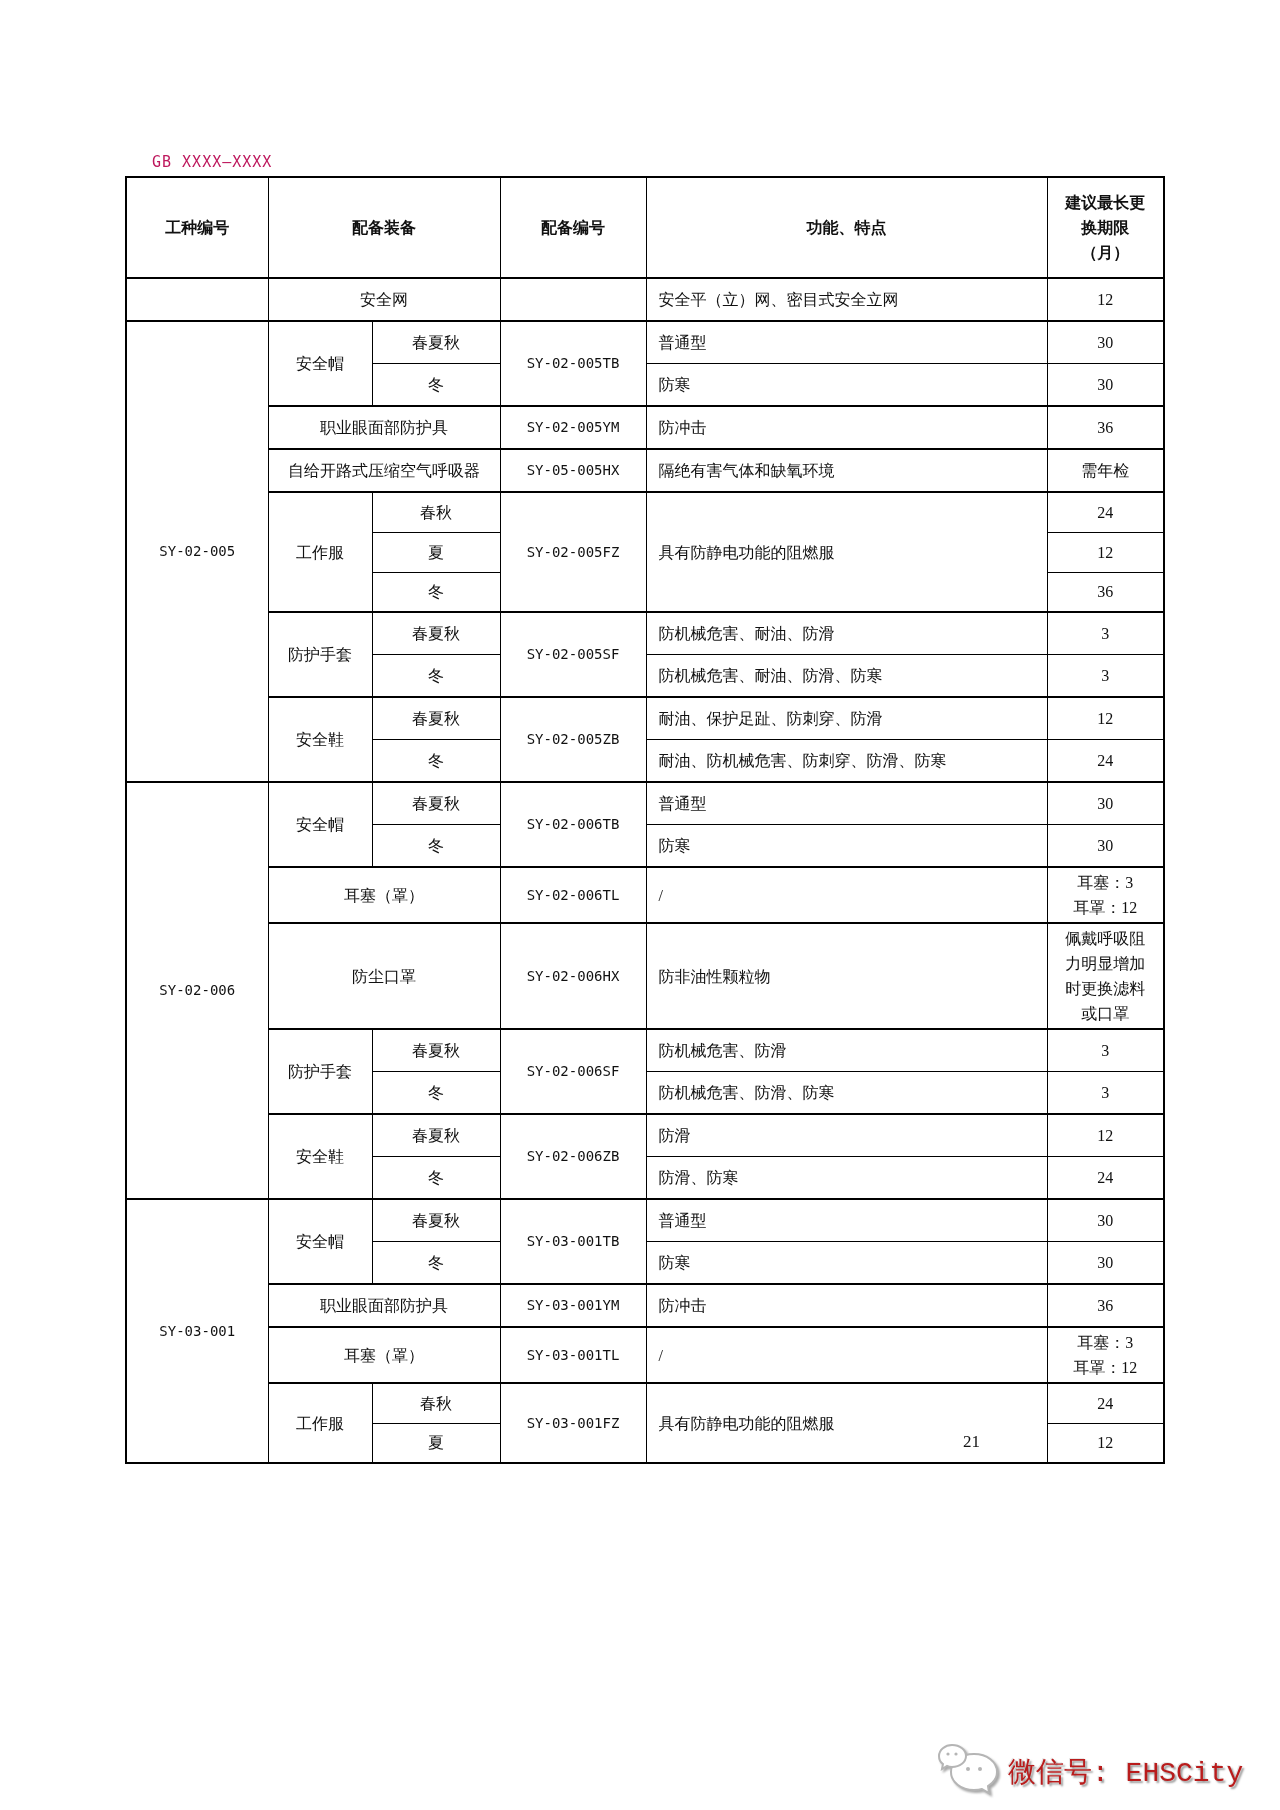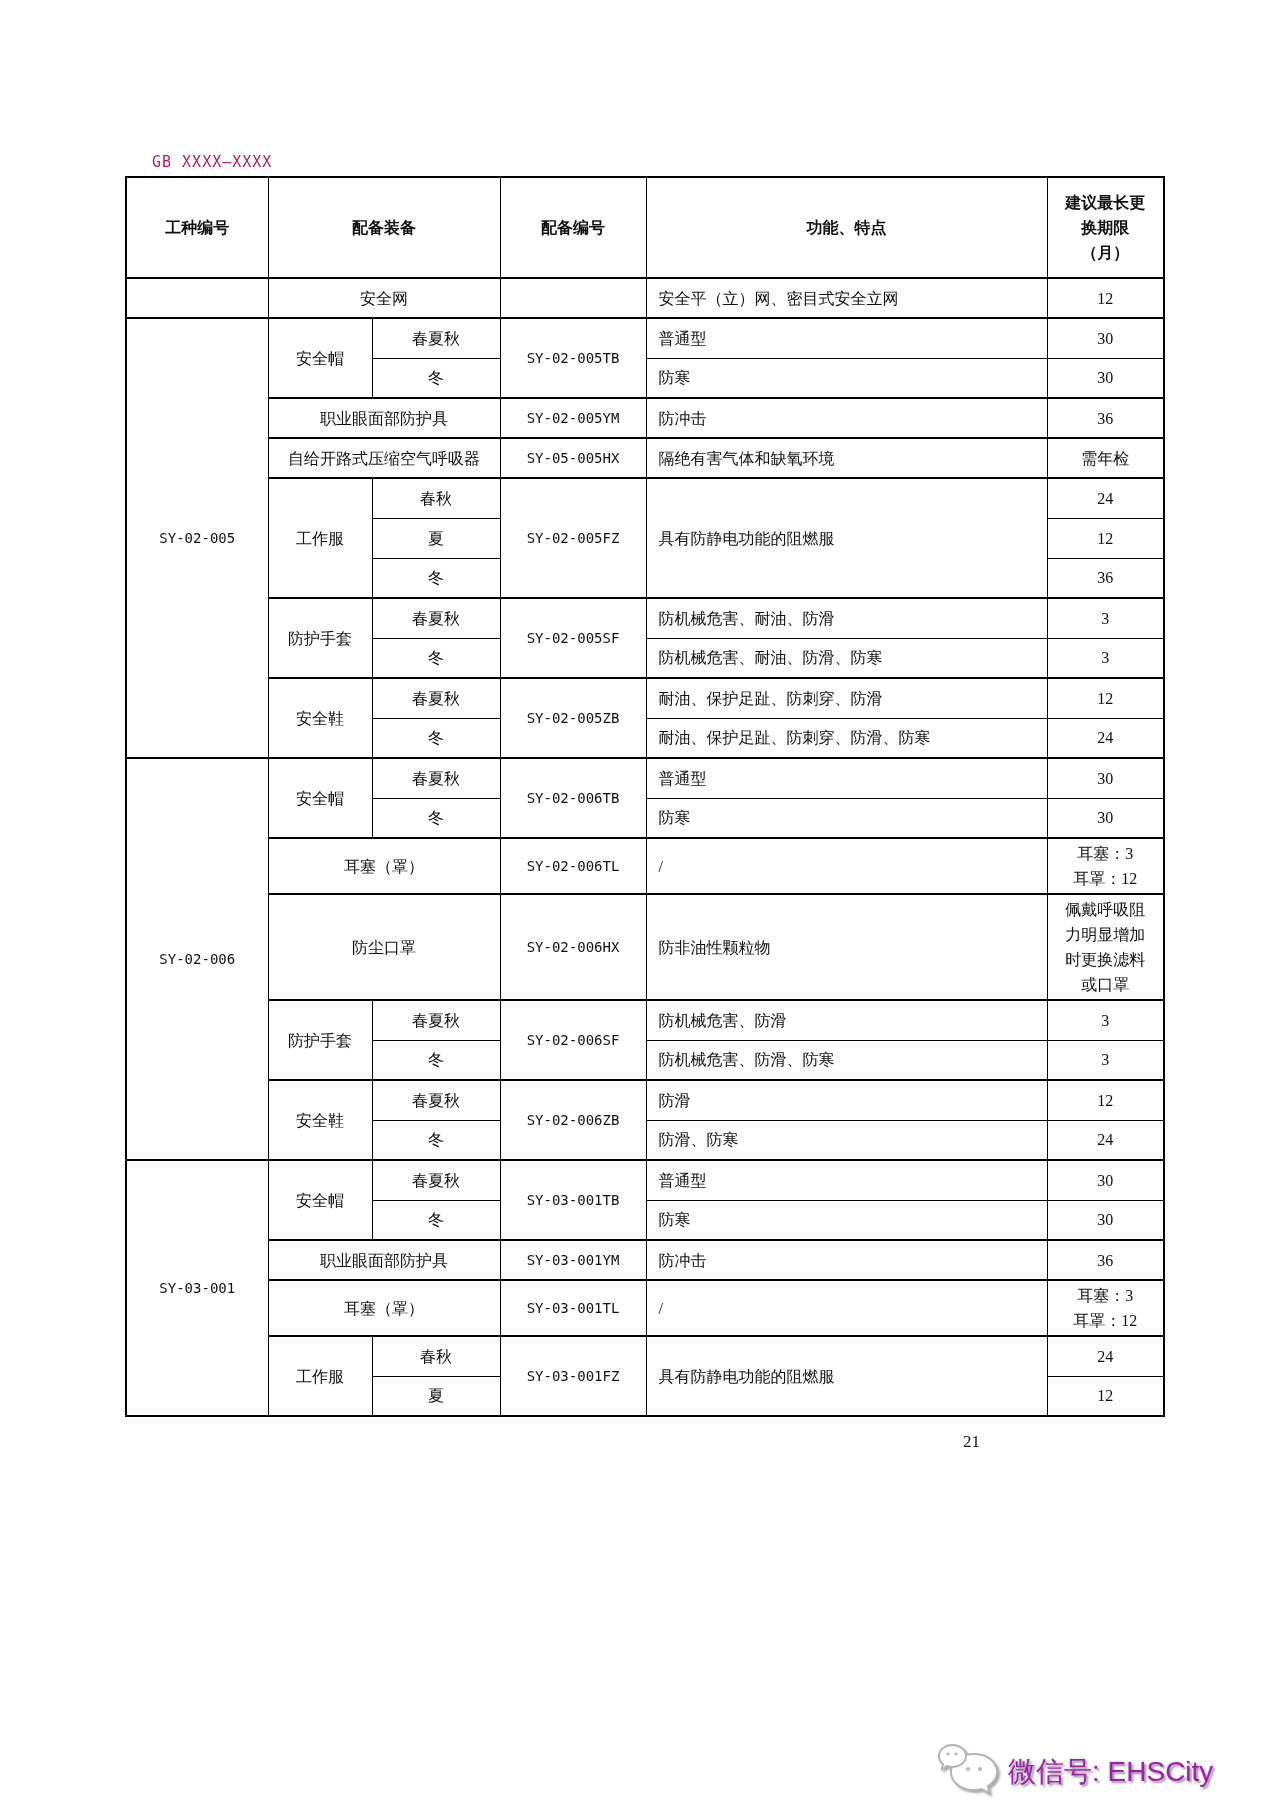--- a/index.html
+++ b/index.html
@@ -30,33 +30,33 @@
     font-weight:bold;font-size:16px;
     height:56px;border-bottom:2px solid #000;
   }
   table.ppe thead th.c5{padding:12px 16px;}
   table.ppe tbody tr{height:40px;}
   table.ppe tr.grp td{border-top:2px solid #000;}
   table.ppe td.c0,table.ppe td.c3{
     font-family:"DejaVu Sans Mono","Liberation Mono",monospace;
     font-size:14px;letter-spacing:0px;
   }
-  table.ppe td.c4{text-align:left;padding:2px 12px;margin-left:18px;}
+  table.ppe td.c4{text-align:left;padding:8px 12px;margin-left:18px;}
   table.ppe td.c5{padding:2px 16px;white-space:pre-line;}
   .page-number{
     position:absolute;left:963px;top:1432px;
     font-size:17px;font-family:Liberation Serif, serif;
   }
   .watermark{
     position:absolute;left:938px;top:1742px;
     display:flex;align-items:center;gap:6px;
   }
   .watermark .wm-text{
-    font-family:Liberation Sans, sans-serif;
-    font-size:28px;color:#a21caf;
+    font-family:Liberation Mono, monospace;
+    font-size:28px;color:#b91c1c;
     text-shadow:2px 2px 2px #9b9b9b, -1px -1px 0 #e8e8e8;
     white-space:nowrap;
   }
   .watermark svg{filter:drop-shadow(2px 2px 1px #a8a8a8);}
 </style>
 </head>
 <body>
 
 <div class="doc-code">GB XXXX—XXXX</div>
 
@@ -140,21 +140,21 @@
       </tr>
       <tr class="grp">
         <td rowspan="2" class="c1">安全鞋</td>
         <td class="c2">春夏秋</td>
         <td rowspan="2" class="c3">SY-02-005ZB</td>
         <td class="c4">耐油、保护足趾、防刺穿、防滑</td>
         <td class="c5">12</td>
       </tr>
       <tr>
         <td class="c2">冬</td>
-        <td class="c4">耐油、保护足趾、防刺穿、防滑、防寒</td>
+        <td class="c4">耐油、防机械危害、防刺穿、防滑、防寒</td>
         <td class="c5">24</td>
       </tr>
       <tr class="grp">
         <td rowspan="8" class="c0">SY-02-006</td>
         <td rowspan="2" class="c1">安全帽</td>
         <td class="c2">春夏秋</td>
         <td rowspan="2" class="c3">SY-02-006TB</td>
         <td class="c4">普通型</td>
         <td class="c5">30</td>
       </tr>

